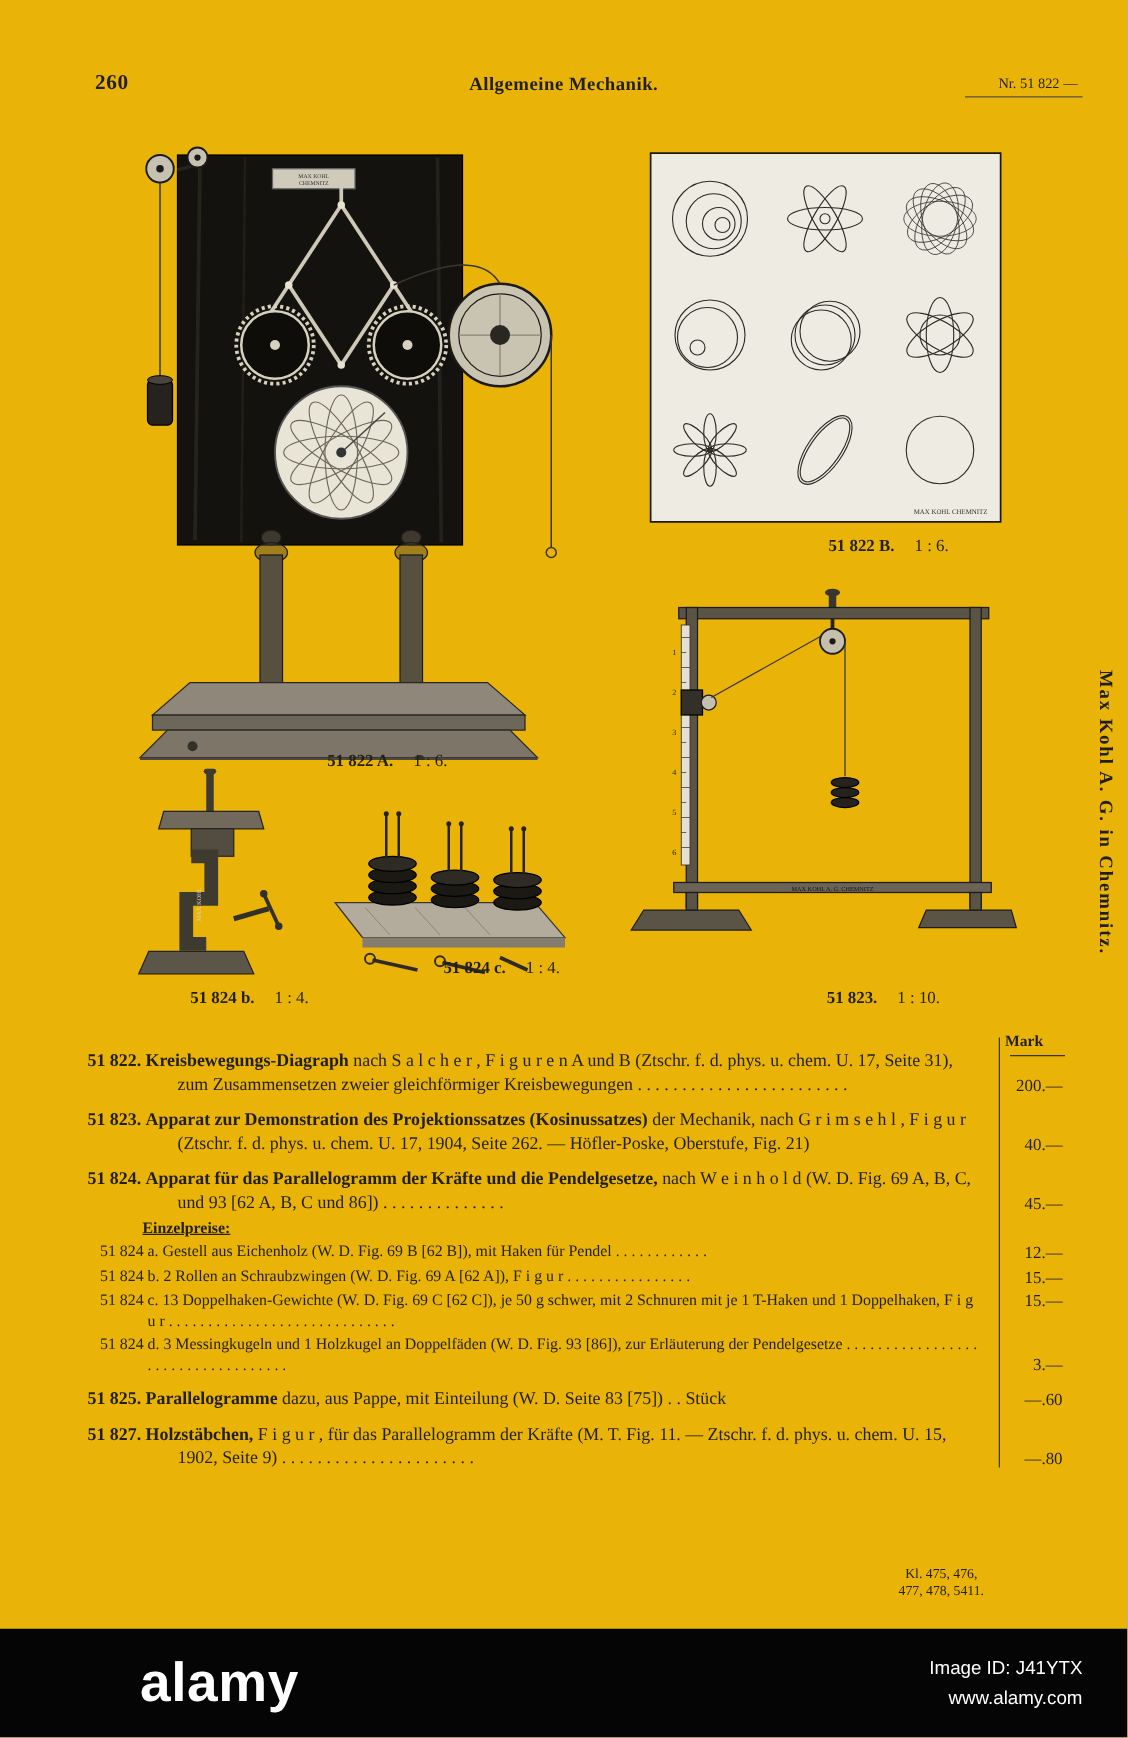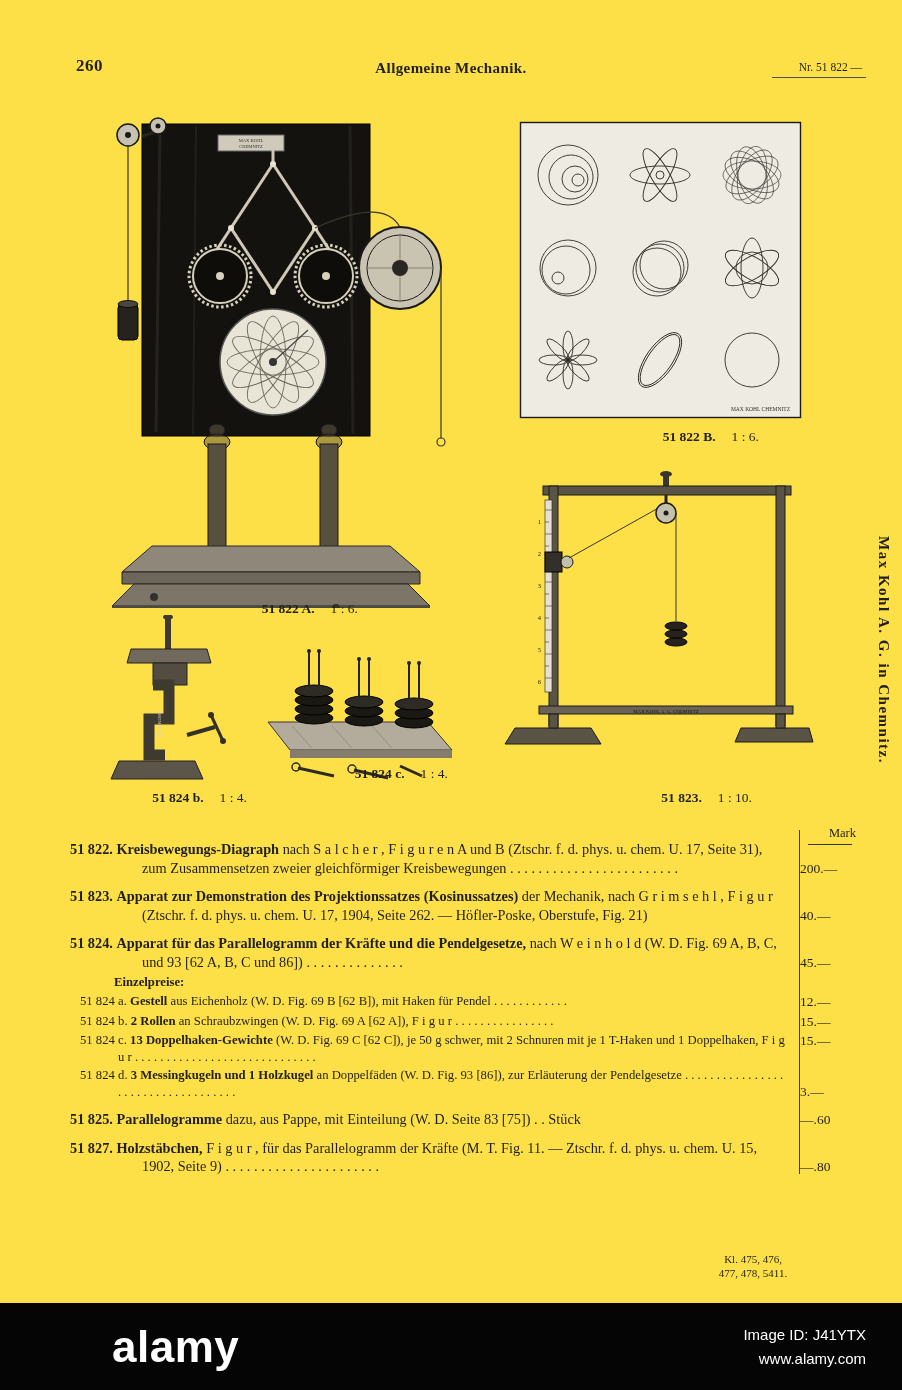--- a/index.html
+++ b/index.html
@@ -1,51 +1,51 @@
 <!DOCTYPE html>
 <html><head>
 <meta charset="utf-8">
 <style>
   html,body { margin:0; padding:0; background:#b0aea8; }
   .canvas {
     position:relative; width:902px; height:1390px; overflow:hidden;
-    background:#fde047; font-family:"Liberation Serif", serif; color:#211f1a;
+    background:#eab308; font-family:"Liberation Serif", serif; color:#211f1a;
   }
   
   .pageno { position:absolute; left:76px; top:56px; font-size:17px; font-weight:bold; letter-spacing:.5px; }
   .htitle { position:absolute; left:0; top:60px; width:100%; text-align:center; font-size:15px; font-weight:bold; letter-spacing:.4px; }
   .hright { position:absolute; right:40px; top:61px; font-size:11.5px; }
   .hrule  { position:absolute; right:36px; top:77px; width:94px; height:1px; background:#55514a; }
   
   .side-text { position:absolute; right:10px; top:536px; writing-mode:vertical-rl;
     font-size:15px; font-weight:bold; letter-spacing:1.5px; }
   
   .fig { position:absolute; }
   .caption { position:absolute; text-align:right; font-size:13.5px; white-space:nowrap; }
   .caption b { font-weight:bold; }
   .caption .scale { margin-left:16px; }
   
   .listing { position:absolute; left:70px; top:828px; width:792px; font-size:14.3px; line-height:1.3; }
   .vrule { position:absolute; top:2px; bottom:2px; right:62px; width:1px; background:#3a362e; }
-  .mark { position:absolute; top:-3px; right:6px; width:52px; text-align:right; font-size:12.5px; }
+  .mark { position:absolute; top:-3px; right:6px; width:52px; text-align:left; font-size:12.5px;font-weight:bold; }
   .mark-rule { position:absolute; top:16px; right:10px; width:44px; height:1px; background:#3a362e; }
   .entry { display:flex; }
   .entry .etext { flex:1 1 auto; min-width:0; padding-right:14px; }
-  .entry .eprice { flex:0 0 62px; box-sizing:border-box; padding-right:12px;
+  .entry .eprice { flex:0 0 62px; box-sizing:border-box; text-align:right; padding-right:12px;
     align-self:flex-end; font-size:13.5px; }
   .entry.price-first .eprice { align-self:flex-start; }
   .entry.main { margin-top:10px; }
   .entry.first { margin-top:12px; }
   .main p.hang { margin:0; padding-left:72px; text-indent:-72px; }
   .main .num, .main .btitle { font-weight:bold; }
   .sub { font-size:12.7px; margin-top:2px; }
   .sub p.hang { margin:0 0 0 10px; padding-left:38px; text-indent:-38px; }
-  .sub .btitle { font-weight:bold; }
+  .sub .btitle { font-weight:normal; }
   .enote { margin:1px 0 0 0; padding-left:72px; font-size:12.2px; text-decoration:underline; }
-  .einzel { margin:3px 0 0 44px; font-size:12.7px; font-weight:bold; }
+  .einzel { margin:3px 0 0 44px; font-size:12.7px; font-weight:bold;text-decoration:underline; }
   
   .footnote { position:absolute; left:698px; top:1252px; width:110px; font-size:11px; line-height:1.3; text-align:center; }
   
   .alamy-bar { position:absolute; left:0; right:0; bottom:0; height:87px; background:#050505;
     display:flex; align-items:center; font-family:"Liberation Sans", sans-serif;gap:20px; }
   .alamy-logo { margin-left:112px; font-weight:bold; font-size:44px; color:#ffffff; letter-spacing:.5px; }
   .alamy-meta { margin-left:auto; margin-right:36px; text-align:right; color:#ffffff; font-size:15px; line-height:1.55; }
 </style>
 </head>
 <body>

